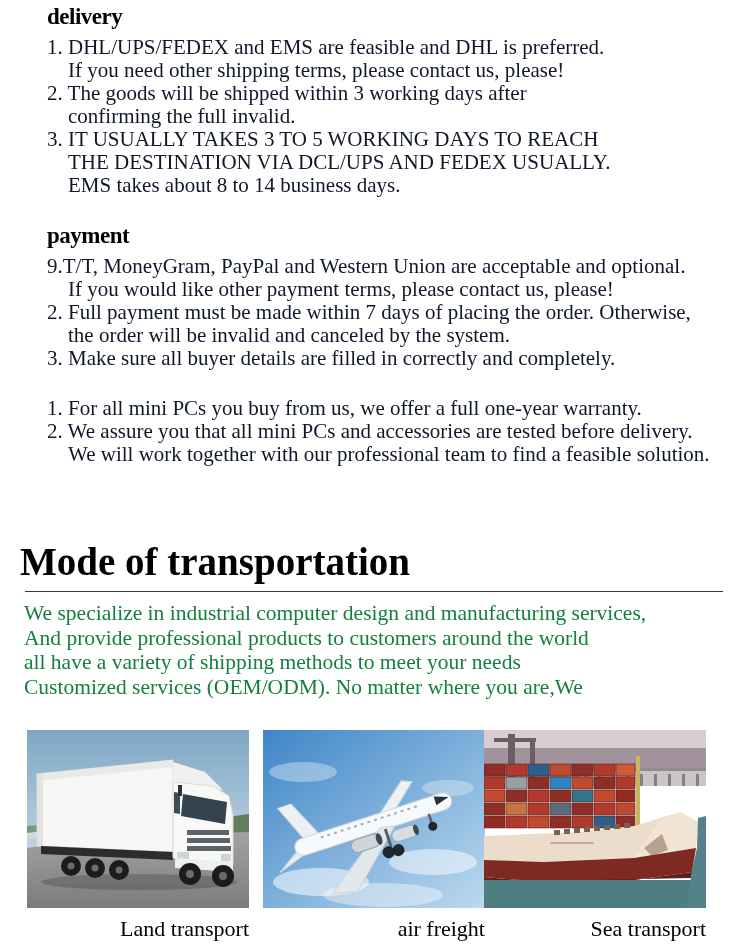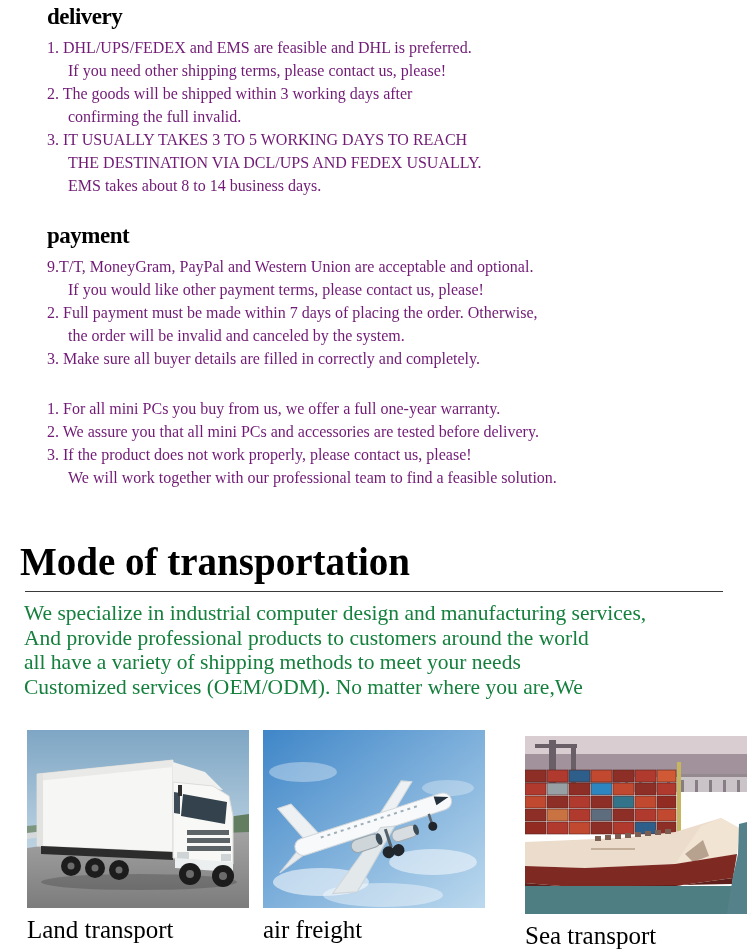--- a/index.html
+++ b/index.html
@@ -9,41 +9,41 @@
     font-family:Liberation Serif, serif; overflow:hidden;
   }
   .info { position:absolute; left:47px; }
   #sec-delivery  { top:4px; }
   #sec-payment   { top:223px; }
   #sec-guarantee { top:397px; }
   .info h2 {
     font-size:23px; font-weight:bold; color:#000;
     letter-spacing:-0.5px; line-height:26px; margin:0 0 6px 0;
   }
-  .lines { font-size:16px; line-height:23px; color:#701a75; }
+  .lines { font-size:21px; line-height:23px; color:#0f172a; }
   .ln { white-space:nowrap; }
   .ln.ind { padding-left:21px; }
 
   #transport-title {
     position:absolute; left:20px; top:536px;
     font-size:39px; line-height:52px; font-weight:bold; color:#000;text-align:right;
   }
   #rule { position:absolute; left:25px; top:591px; width:698px; height:1px; background:#3a3a3a; }
   #intro {
     position:absolute; left:24px; top:601px;
     font-size:21.5px; line-height:24.7px; color:#15803d;
   }
   #intro .ln { white-space:nowrap; }
 
   figure { position:absolute; top:730px; width:222px; }
   #fig-land { left:27px; }
   #fig-air  { left:263px; }
-  #fig-sea  { left:525px;margin-top:6px; }
+  #fig-sea  { left:484px; }
   figure svg { display:block; width:222px; height:178px; }
-  figcaption { margin-top:8px; text-align:left; font-size:25px; color:#000; }
+  figcaption { margin-top:8px; text-align:right; font-size:22px; color:#000; }
 </style>
 </head>
 <body>
 
 <div class="page">
 
   <section class="info" id="sec-delivery">
     <h2>delivery</h2>
     <div class="lines">
       <div class="ln">1. DHL/UPS/FEDEX and EMS are feasible and DHL is preferred.</div>
@@ -64,21 +64,20 @@
       <div class="ln">2. Full payment must be made within 7 days of placing the order. Otherwise,</div>
       <div class="ln ind">the order will be invalid and canceled by the system.</div>
       <div class="ln">3. Make sure all buyer details are filled in correctly and completely.</div>
     </div>
   </section>
 
   <section class="info" id="sec-guarantee">
     <div class="lines">
       <div class="ln">1. For all mini PCs you buy from us, we offer a full one-year warranty.</div>
       <div class="ln">2. We assure you that all mini PCs and accessories are tested before delivery.</div>
-      <div class="ln">3. If the product does not work properly, please contact us, please!</div>
       <div class="ln ind">We will work together with our professional team to find a feasible solution.</div>
     </div>
   </section>
 
   <h1 id="transport-title">Mode of transportation</h1>
   <div id="rule"></div>
 
   <div id="intro">
     <div class="ln">We specialize in industrial computer design and manufacturing services,</div>
     <div class="ln">And provide professional products to customers around the world</div>

